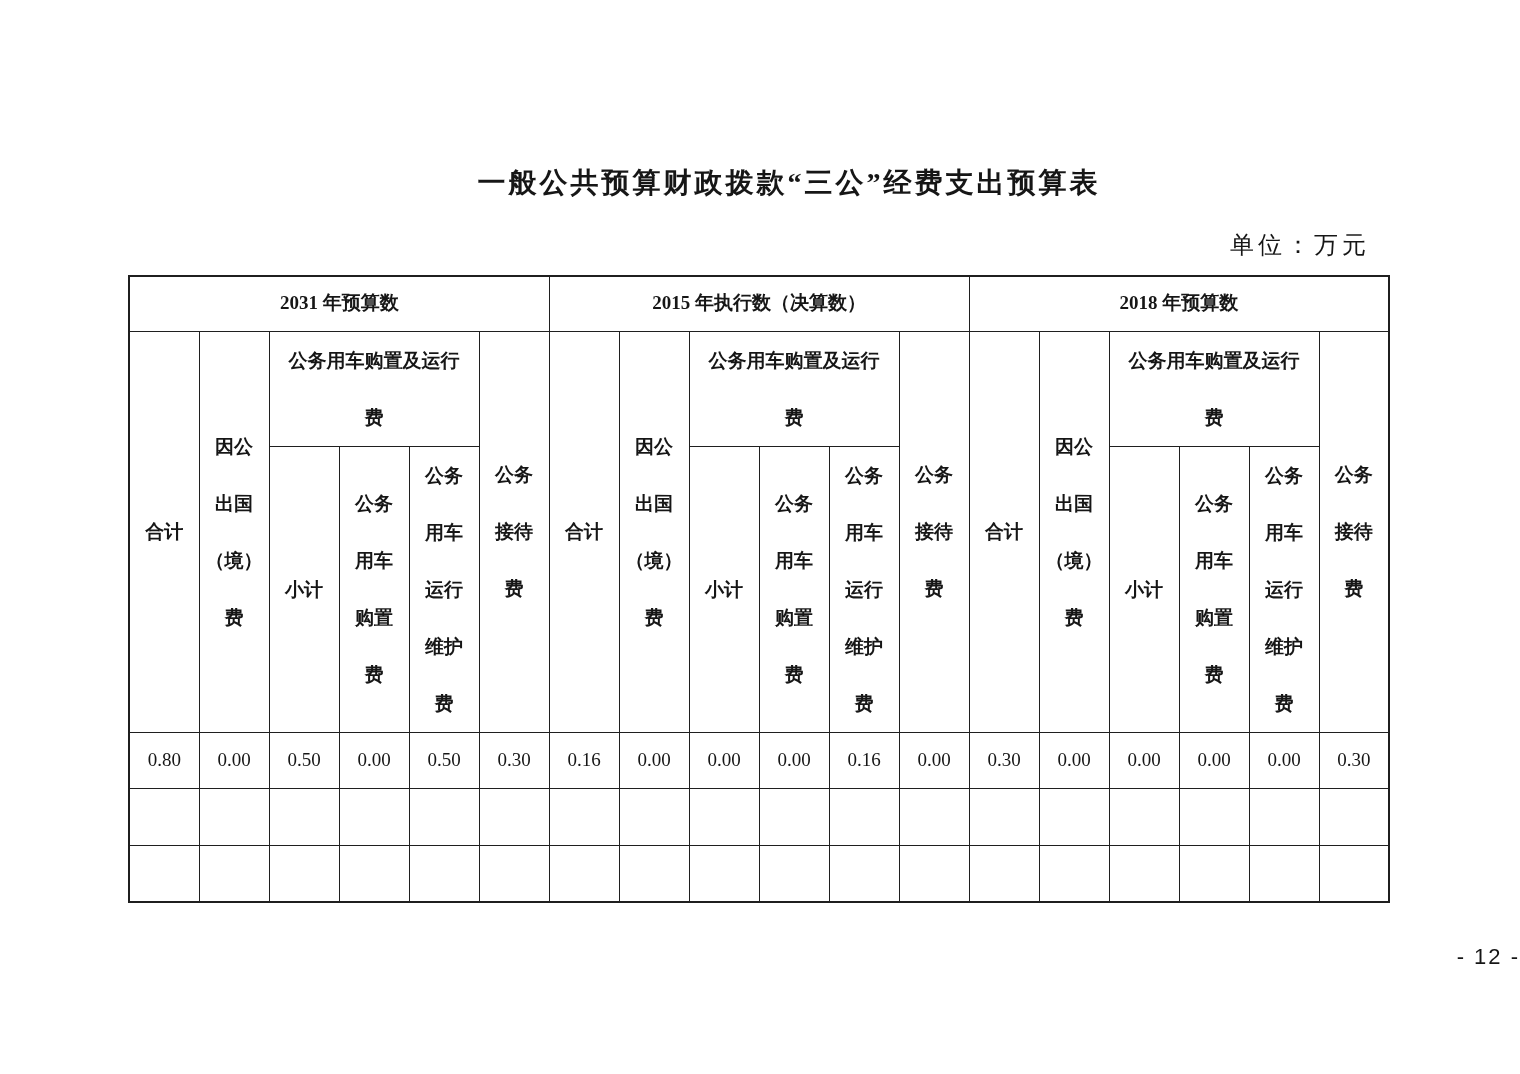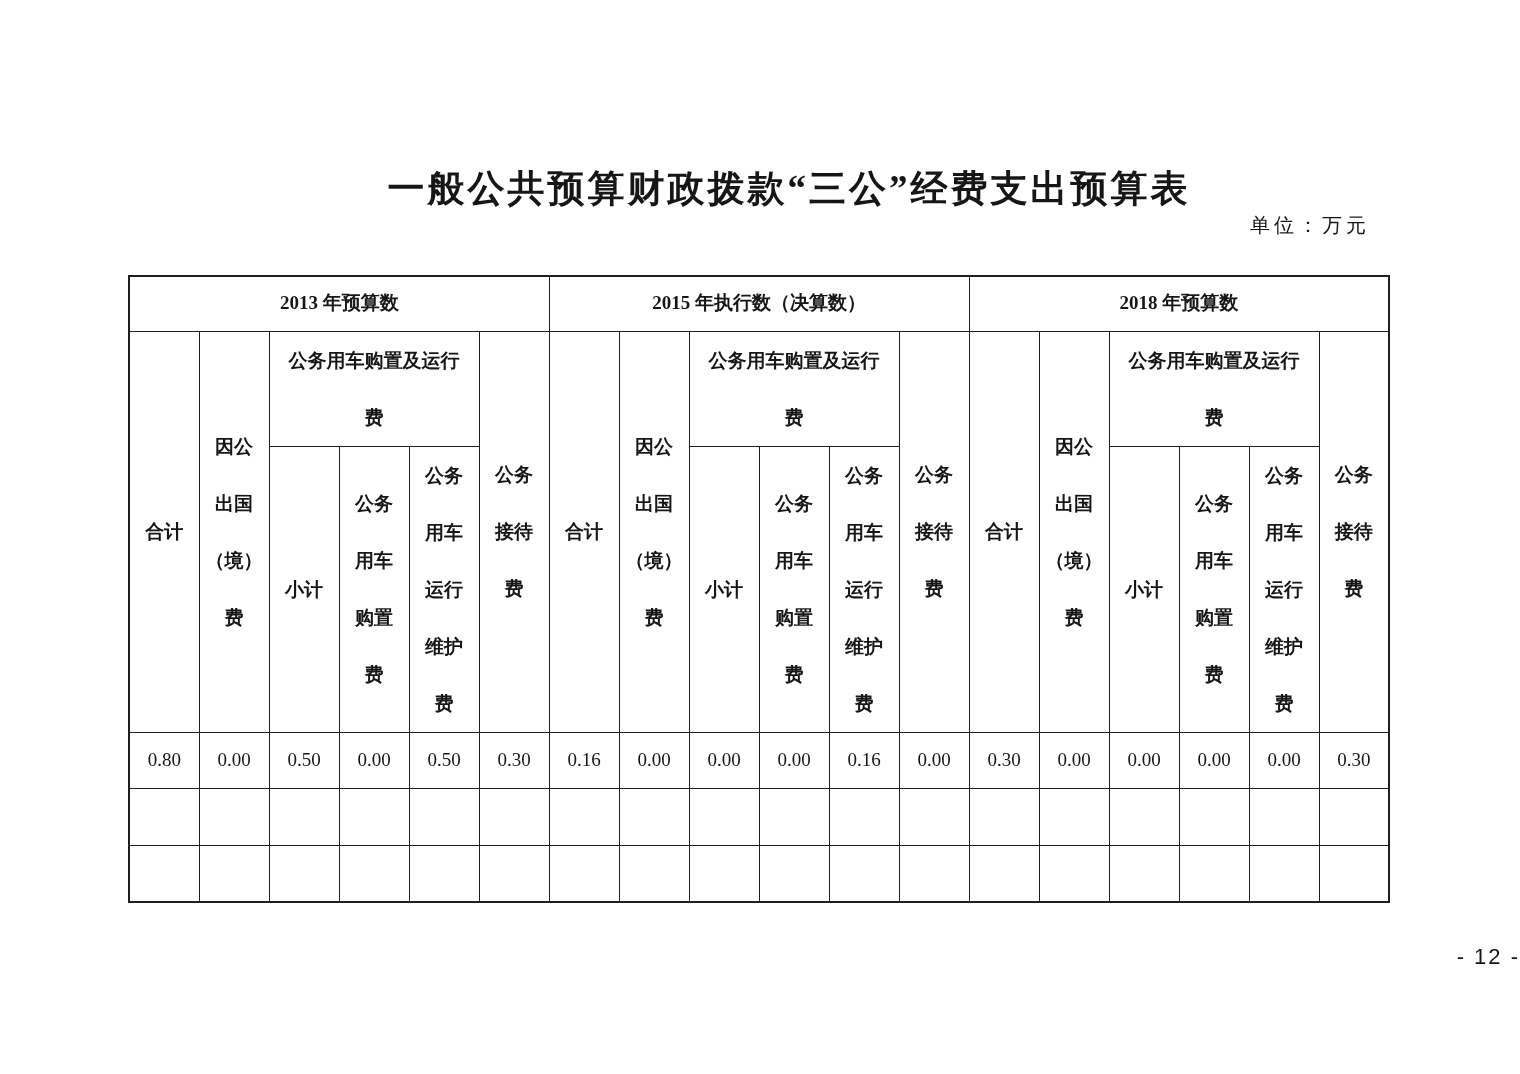--- a/index.html
+++ b/index.html
@@ -17,30 +17,30 @@
     overflow: hidden;
   }
   .doc-title {
     position: absolute;
     top: 164px;
     left: 0;
     width: 100%;
     box-sizing: border-box;
     padding-left: 58px;
     text-align: center;
-    font-size: 37px;
+    font-size: 28px;
     font-weight: bold;
     letter-spacing: 3px;
     white-space: nowrap;
   }
   .unit-label {
     position: absolute;
-    top: 212px;
+    top: 229px;
     right: 150px;
-    font-size: 20px;
+    font-size: 24px;
     letter-spacing: 4px;
     white-space: nowrap;
   }
   table.budget {
     position: absolute;
     top: 275px;
     left: 128px;
     width: 1262px;
     border-collapse: collapse;
     table-layout: fixed;
@@ -106,21 +106,21 @@
         <col>
       <col>
         <col>
         <col>
         <col>
         <col>
         <col>
     </colgroup>
     <tbody>
       <tr class="group-row">
-        <td colspan="6">2013 年预算数</td>
+        <td colspan="6">2031 年预算数</td>
         <td colspan="6">2015 年执行数（决算数）</td>
         <td colspan="6">2018 年预算数</td>
       </tr>
 
       <tr class="hdr-upper">
         <td class="hc" rowspan="2">合计</td>
         <td class="hc" rowspan="2">因公
 出国
 （境）
 费</td>

